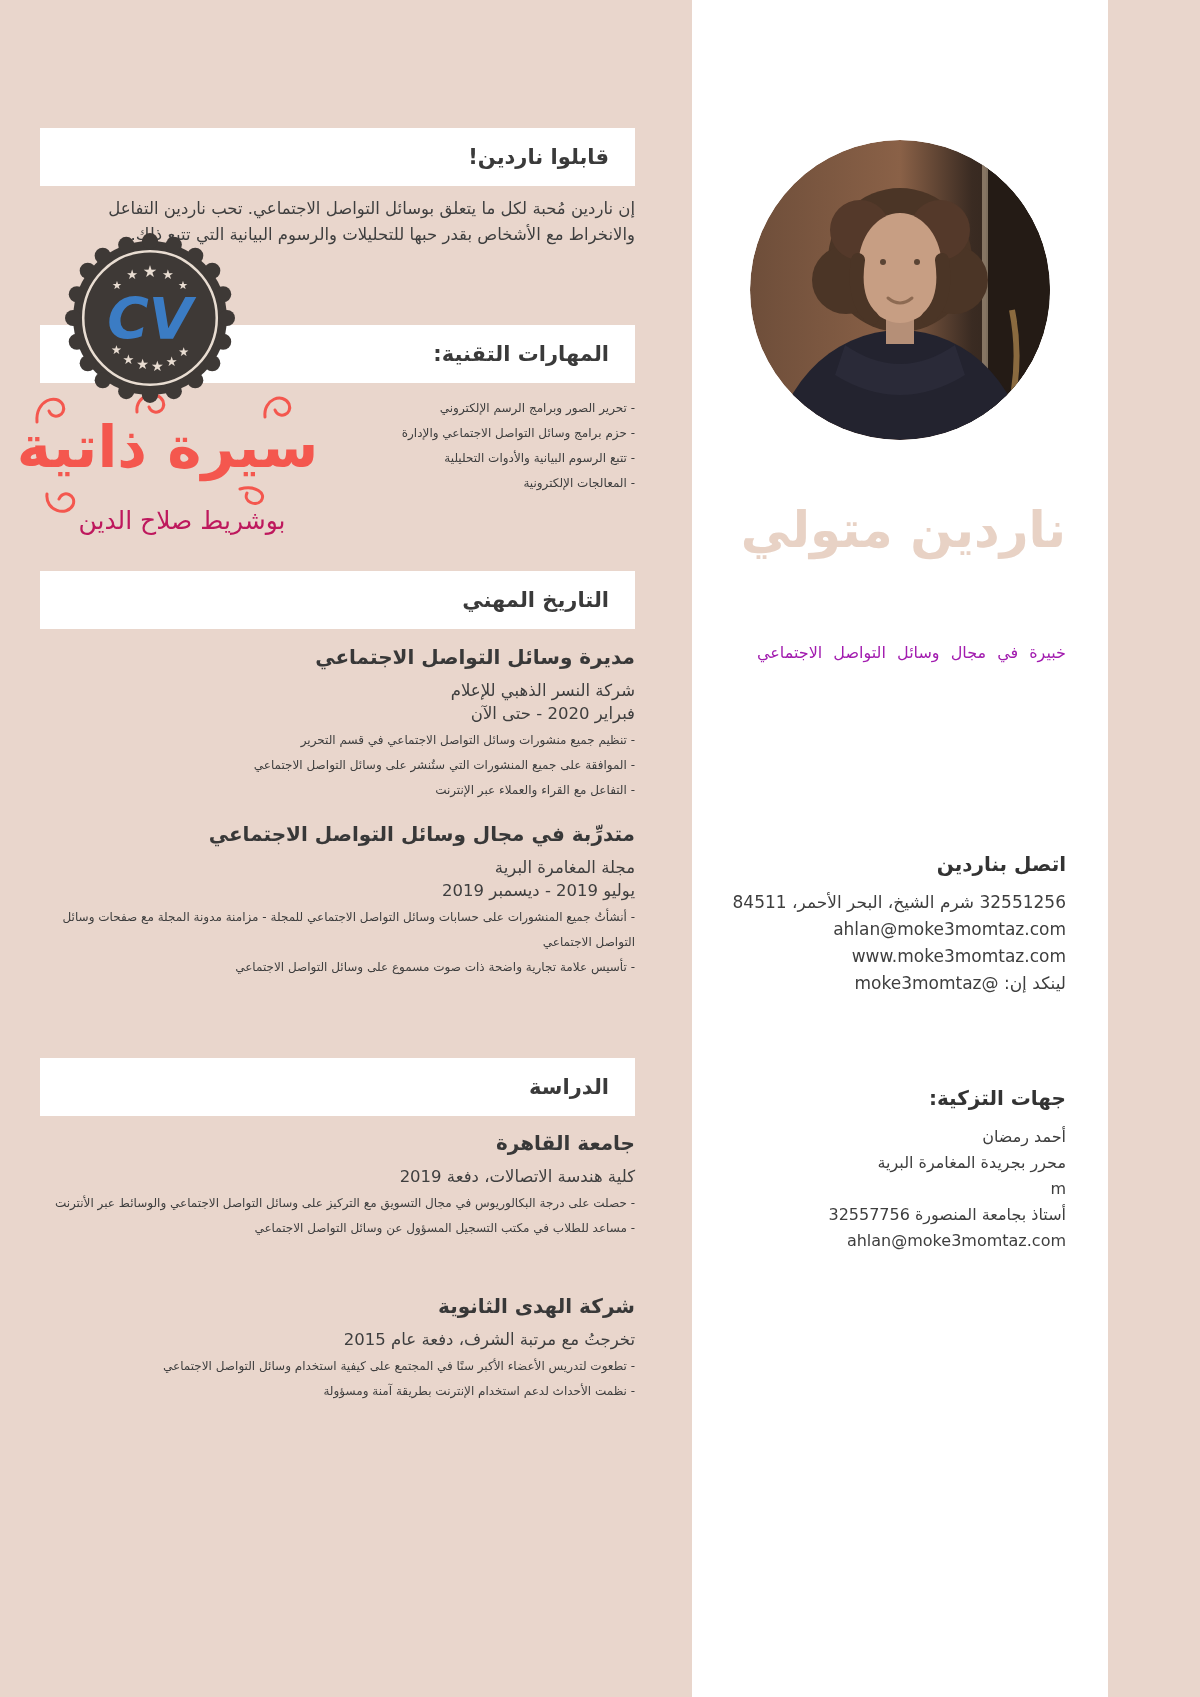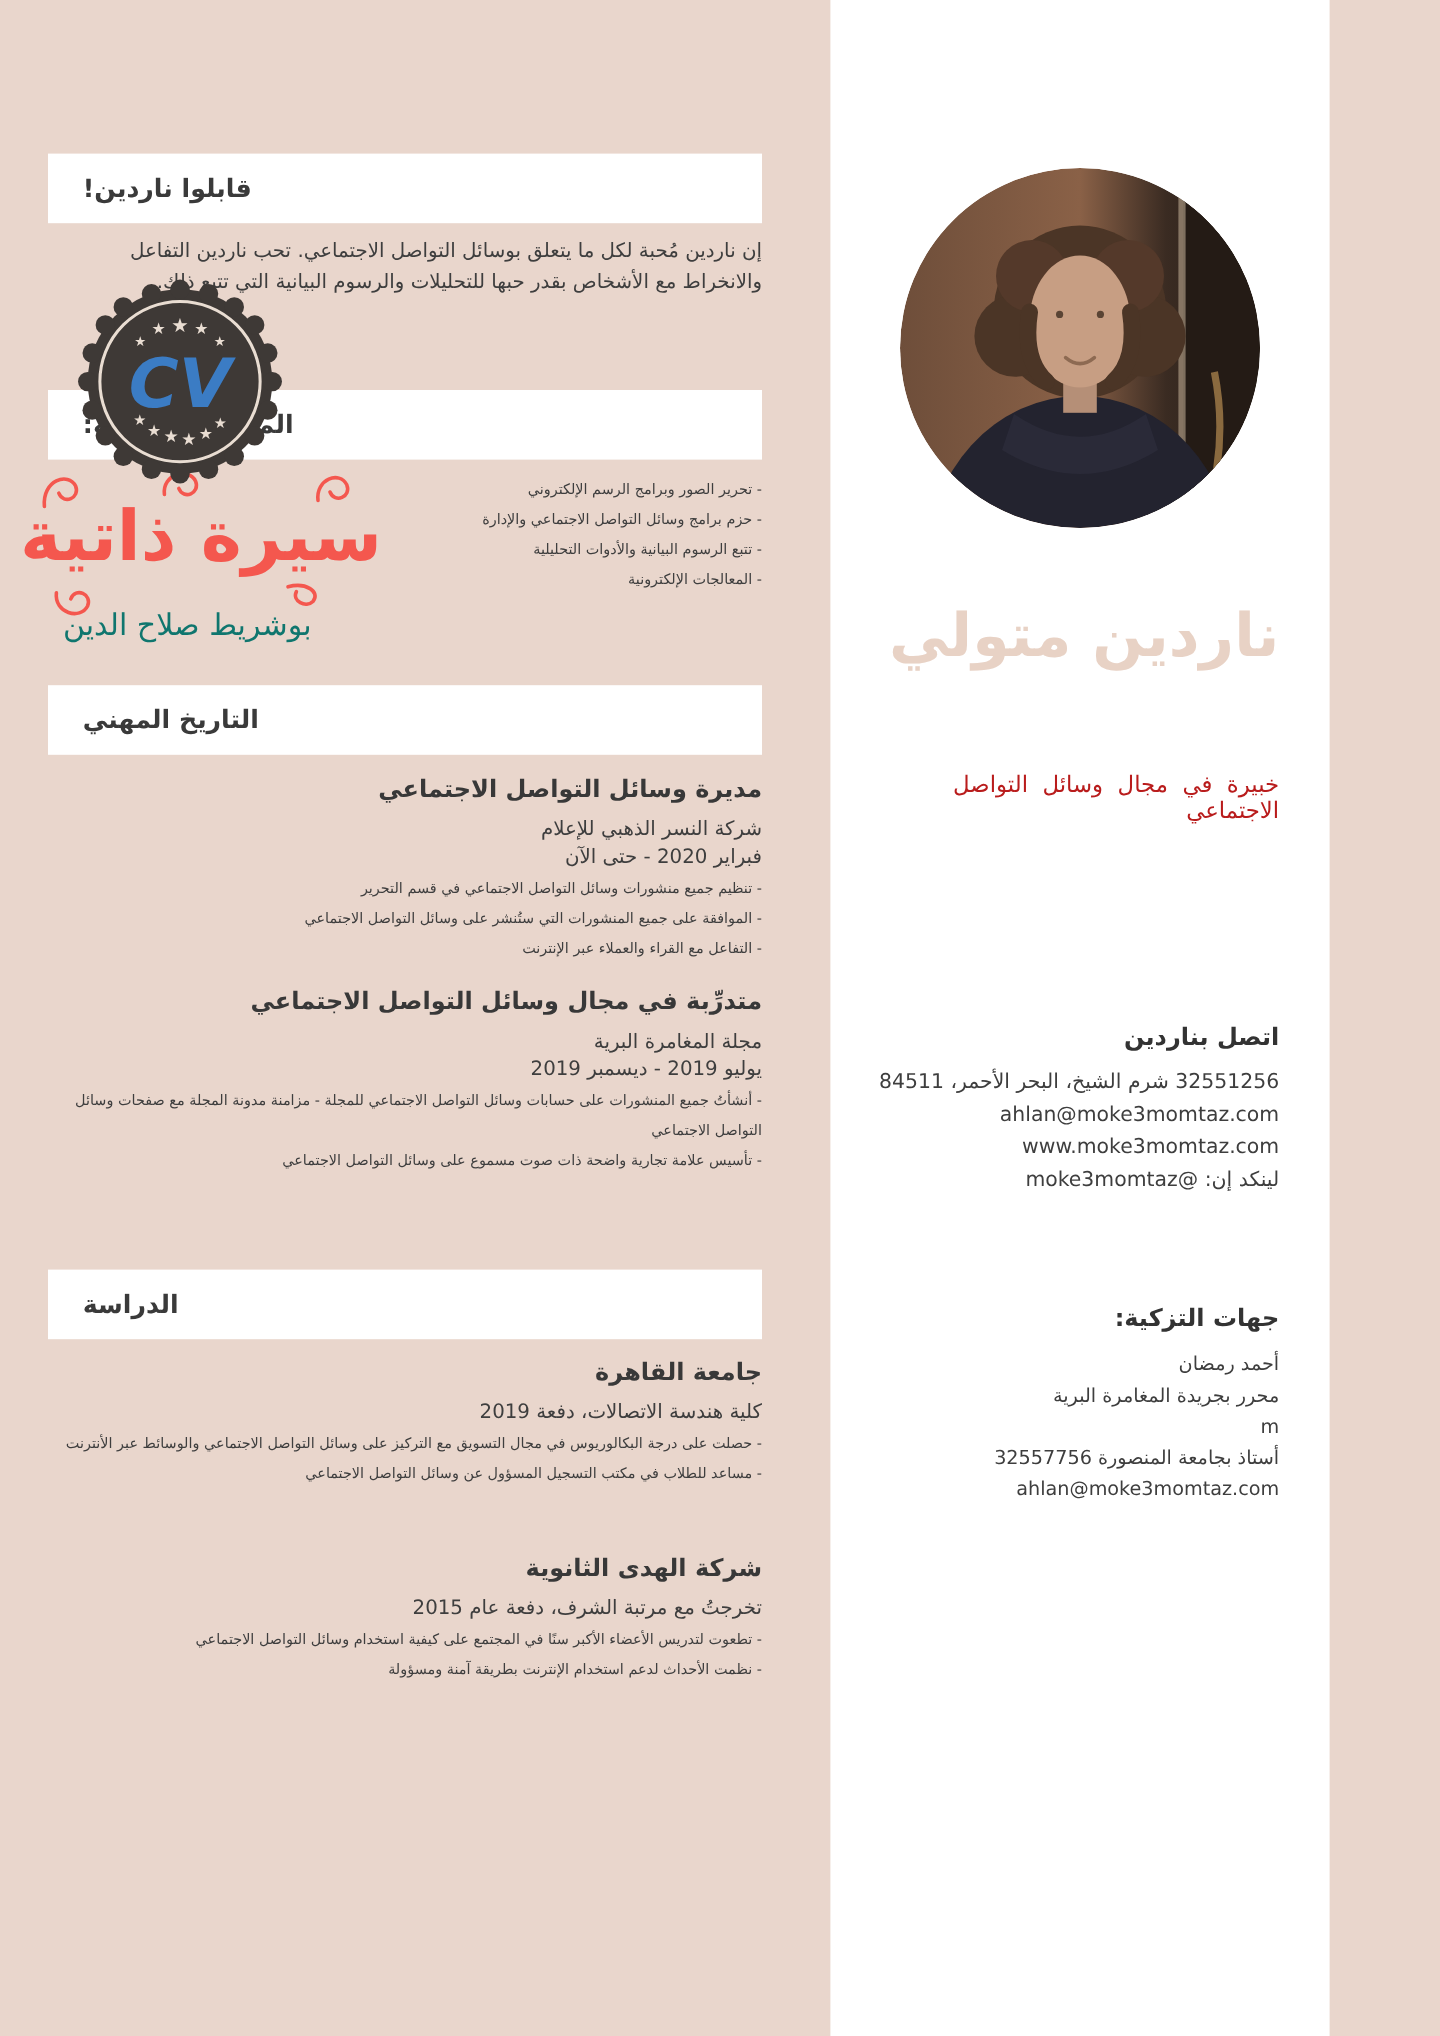--- a/index.html
+++ b/index.html
@@ -7,40 +7,40 @@
     width:1200px;height:1697px;position:relative;overflow:hidden;
     background:#e9d6cc;
     font-family:"DejaVu Sans",sans-serif;color:#3e3e3e;
   }
   .abs{position:absolute}
   .rtl{direction:rtl;text-align:right;unicode-bidi:isolate}
   
   .panel{position:absolute;left:692px;top:0;width:416px;height:1697px;background:#ffffff}
   
   .bar{position:absolute;left:40px;width:595px;height:58px;background:#ffffff;
-       display:flex;align-items:center;
+       display:flex;align-items:center;justify-content:flex-end;
        padding-left:29px;padding-right:26px;box-sizing:border-box;z-index:2}
   .bar .h{font-weight:bold;font-size:21px;color:#3a3a3a;direction:rtl}
   .lcol{left:40px;width:595px}
   .body-text{font-size:16.5px;line-height:25.5px}
   .li{font-size:12px;line-height:25px}
   .job-title{font-size:20px;font-weight:bold;color:#383838}
   .job-sub{font-size:16.5px;line-height:23px}
   .r-name{font-size:50px;font-weight:bold;color:#e8d2c5;letter-spacing:0;line-height:1.2}
-  .r-tag{font-size:19px;word-spacing:6px;color:#b91c1c}
+  .r-tag{font-size:16px;word-spacing:6px;color:#a21caf}
   .r-head{font-size:20px;font-weight:bold;color:#333}
   .r-line{font-size:17px;line-height:27px}
   .ref-line{font-size:16px;line-height:26px}
   .photo-wrap{left:750px;top:140px;width:300px;height:300px;border-radius:50%;overflow:hidden}
   .badge{left:64px;top:232px;width:172px;height:172px;z-index:5}
   .stamp-text{left:15px;top:404px;width:305px;text-align:center;
               font-size:58px;font-weight:bold;color:#f4574e;direction:rtl;line-height:1.5}
   .stamp-orn{left:15px;top:386px;width:305px;height:136px}
-  .stamp-author{left:6px;top:506px;width:300px;text-align:center;
-                font-size:25px;color:#0f766e;direction:rtl}
+  .stamp-author{left:32px;top:506px;width:300px;text-align:center;
+                font-size:25px;color:#be185d;direction:rtl}
 </style>
 </head>
 <body>
 
 <div class="panel"></div>
 
 <div class="abs photo-wrap">
   <svg width="300" height="300" viewBox="0 0 300 300">
     <defs>
       <linearGradient id="pbg" x1="0" y1="0" x2="1" y2="0">

